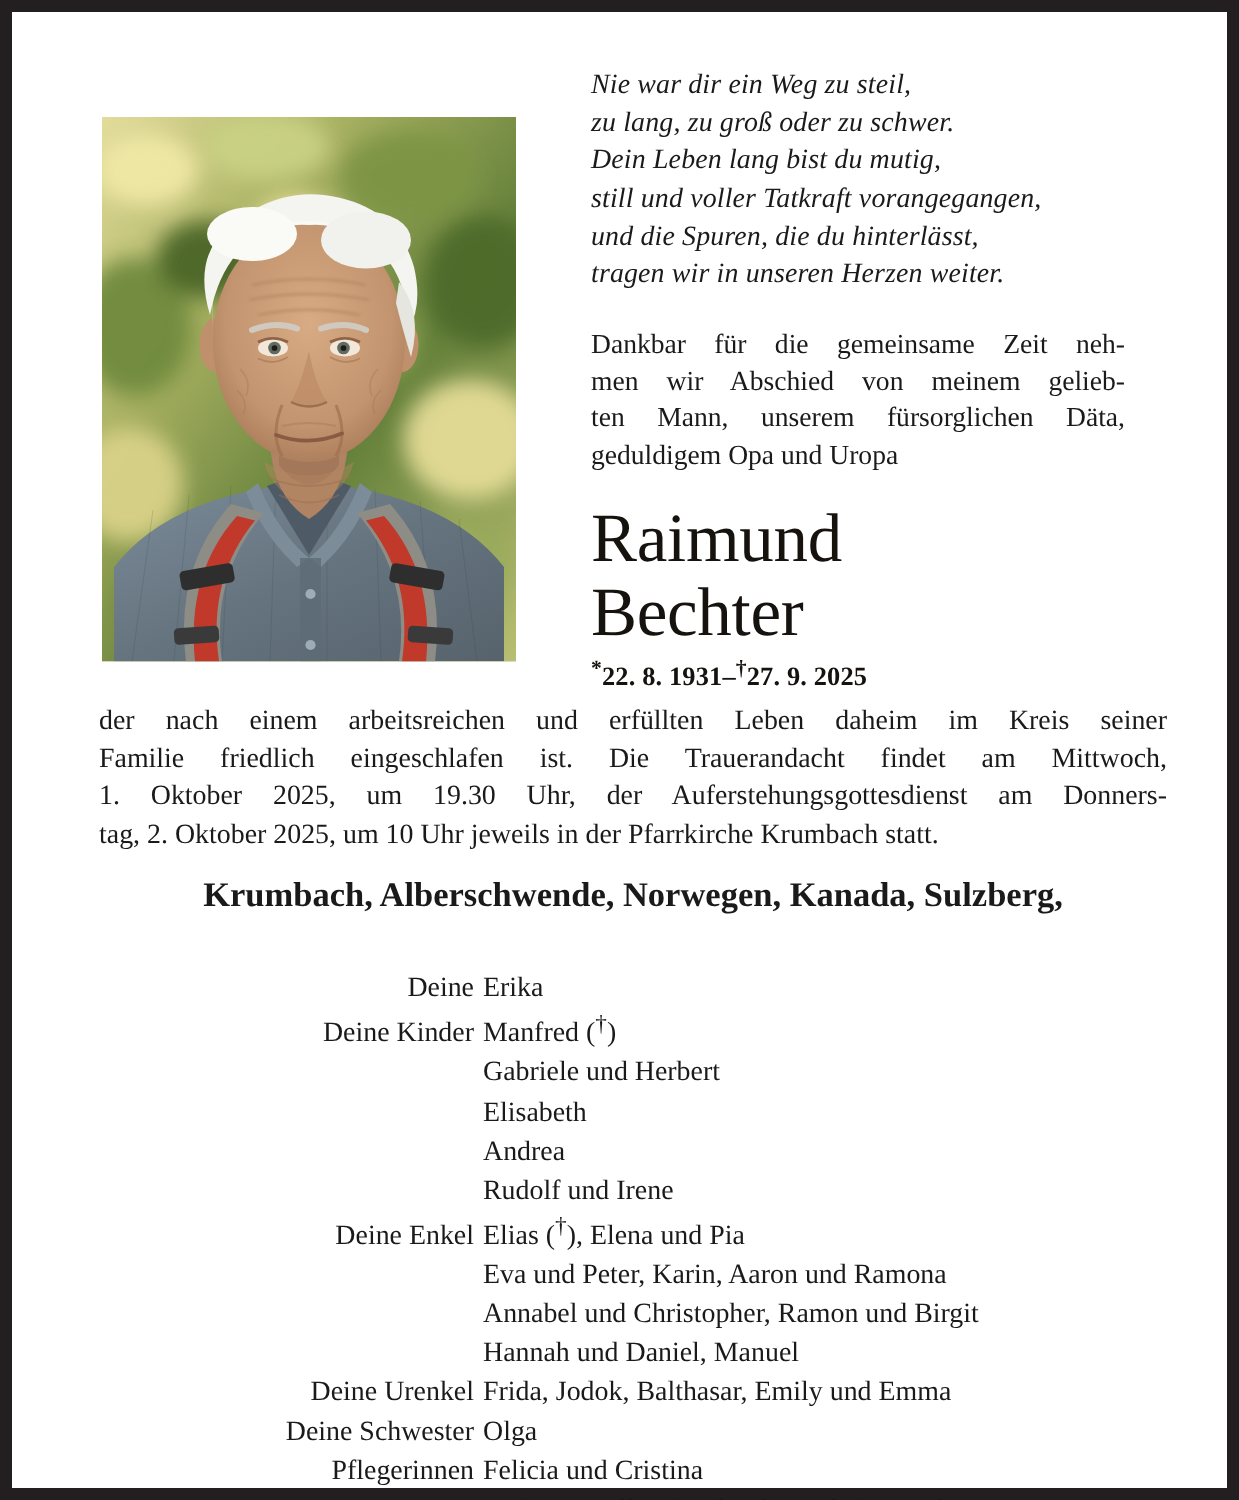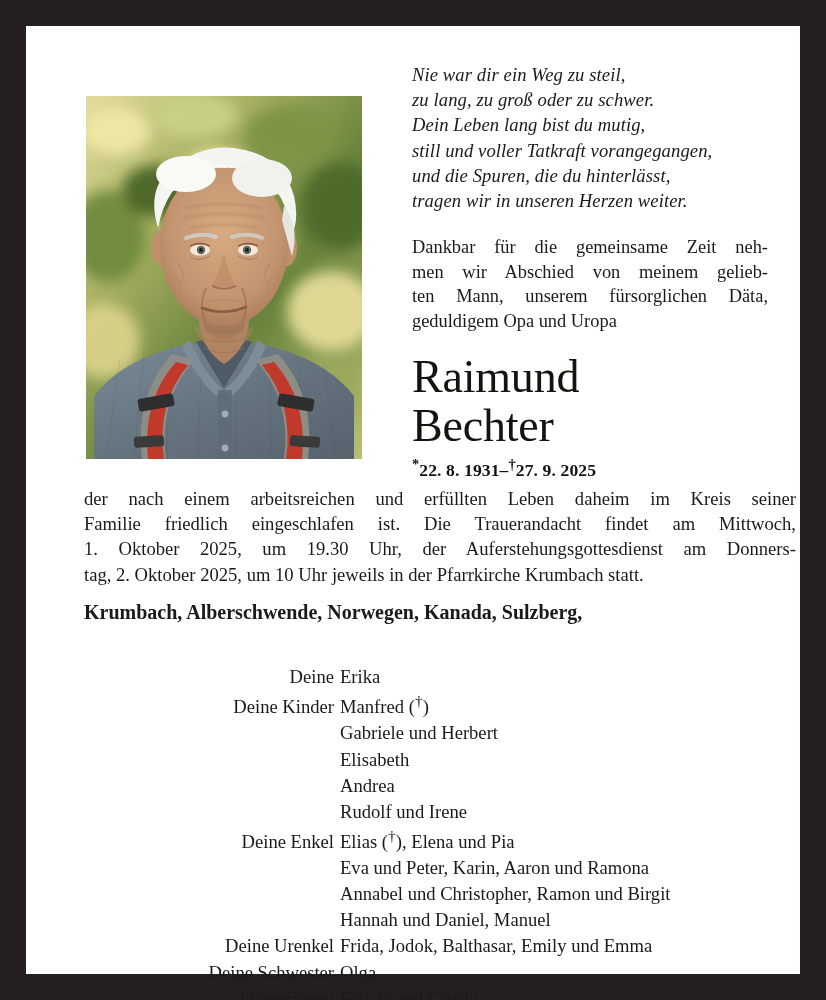--- a/index.html
+++ b/index.html
@@ -11,21 +11,21 @@
     font-family: "Liberation Serif", "DejaVu Serif", serif;
     color: #1a1a1a;
   }
 
   .page {
     position: relative;
     width: 826px;
     height: 1000px;
     box-sizing: border-box;
     background: #231f20;
-    padding: 26px;
+    padding: 8px;
     overflow: hidden;
   }
 
   .sheet {
     position: relative;
     width: 100%;
     height: 100%;
     background: #ffffff;
     box-sizing: border-box;
   }
@@ -114,22 +114,23 @@
   .body-text .ln.j {
     text-align: justify;
     text-align-last: justify;
   }
 
   .places {
     position: absolute;
     left: 58px;
     top: 573px;
     width: 712px;
-    font-size: 20px;
+    font-size: 23px;
     line-height: 1.355;
+    text-align: center;
   }
   .places .bold { font-weight: bold; display: block; }
   .places .plain { display: block; }
 
   
   .mourners {
     position: absolute;
     left: 58px;
     top: 638px;
     width: 712px;

